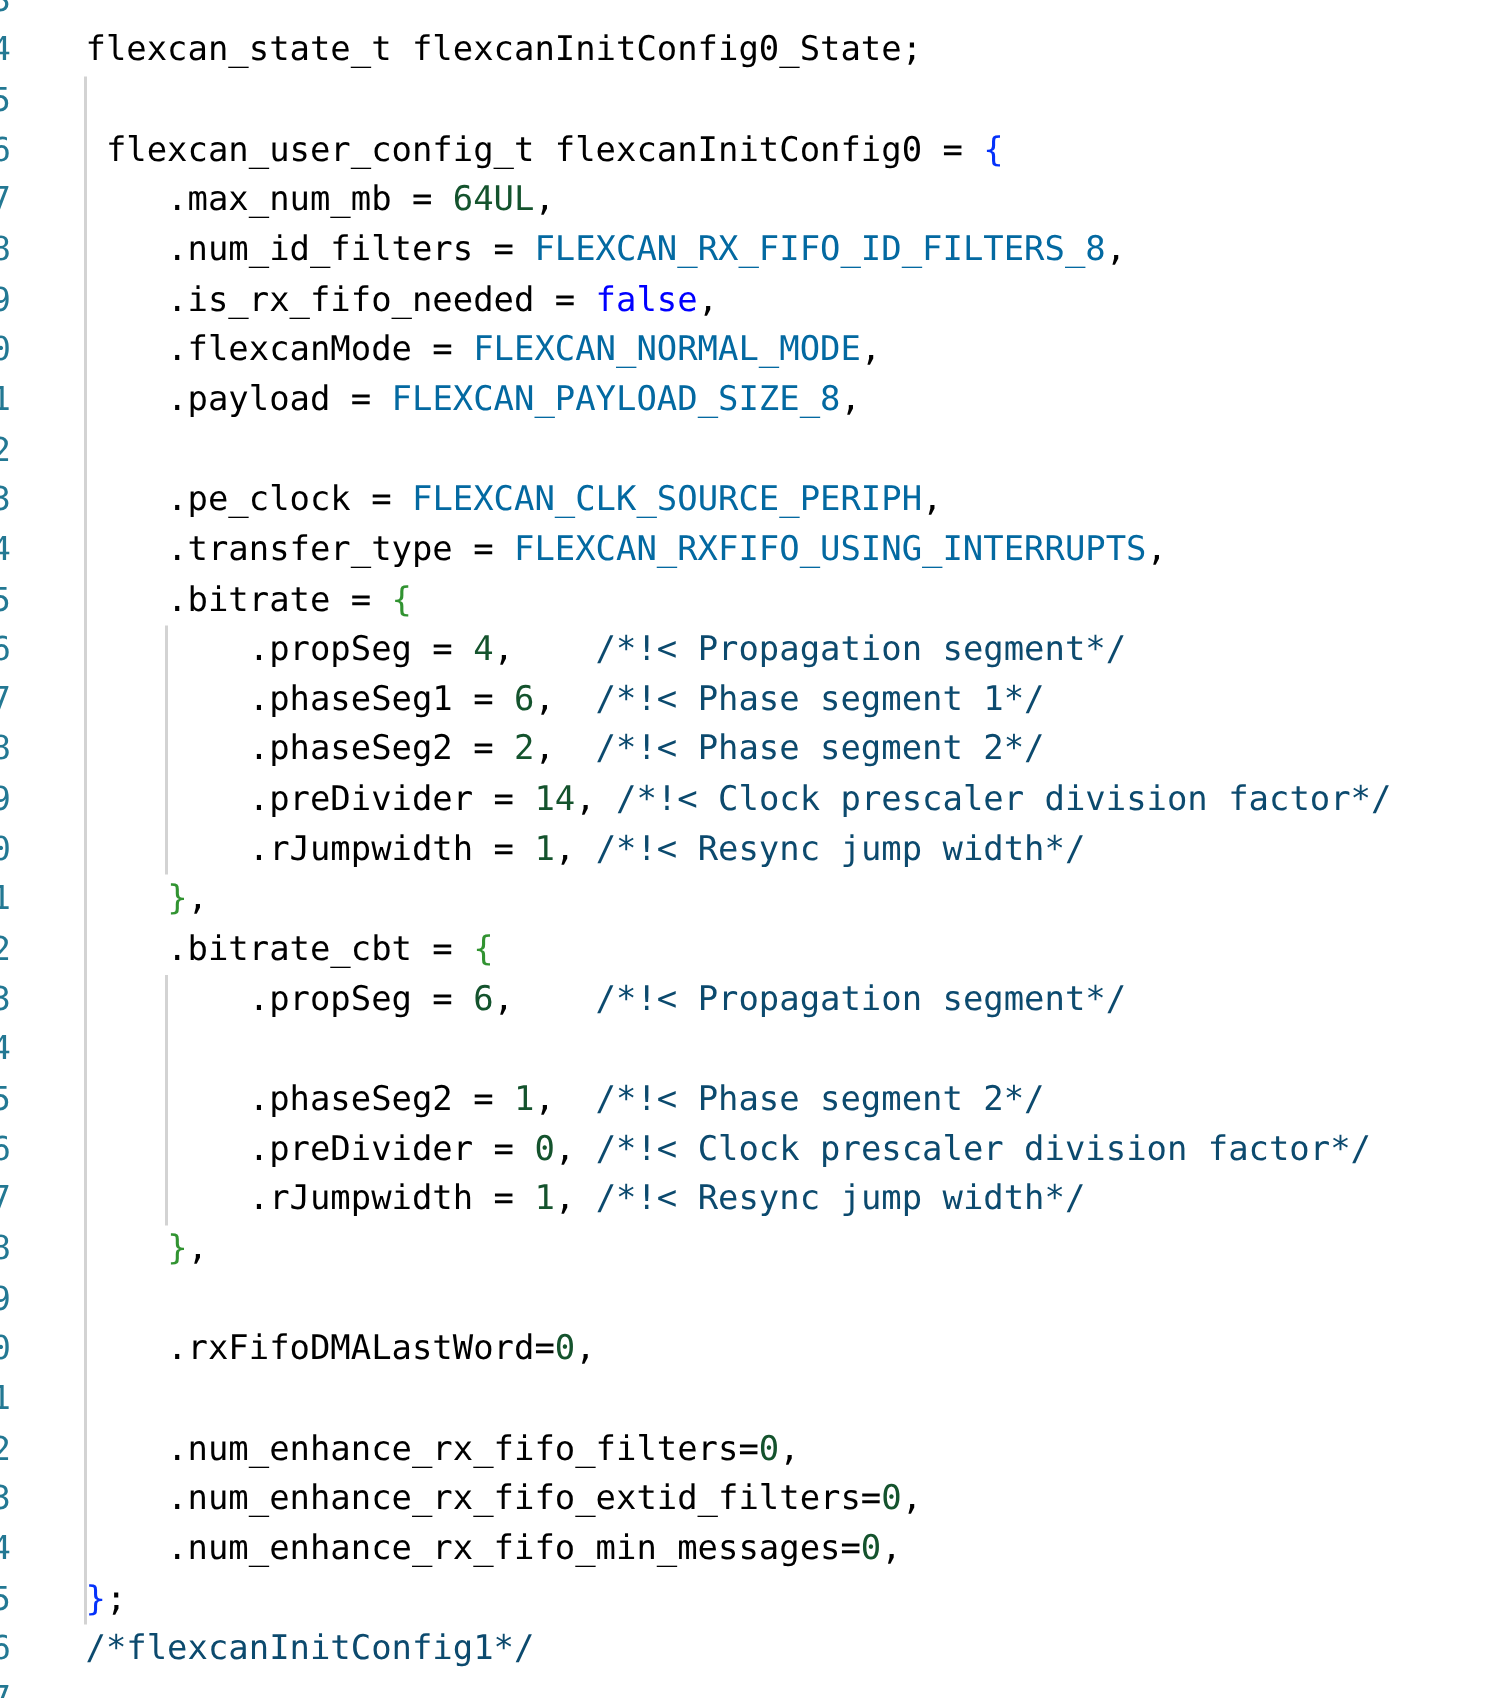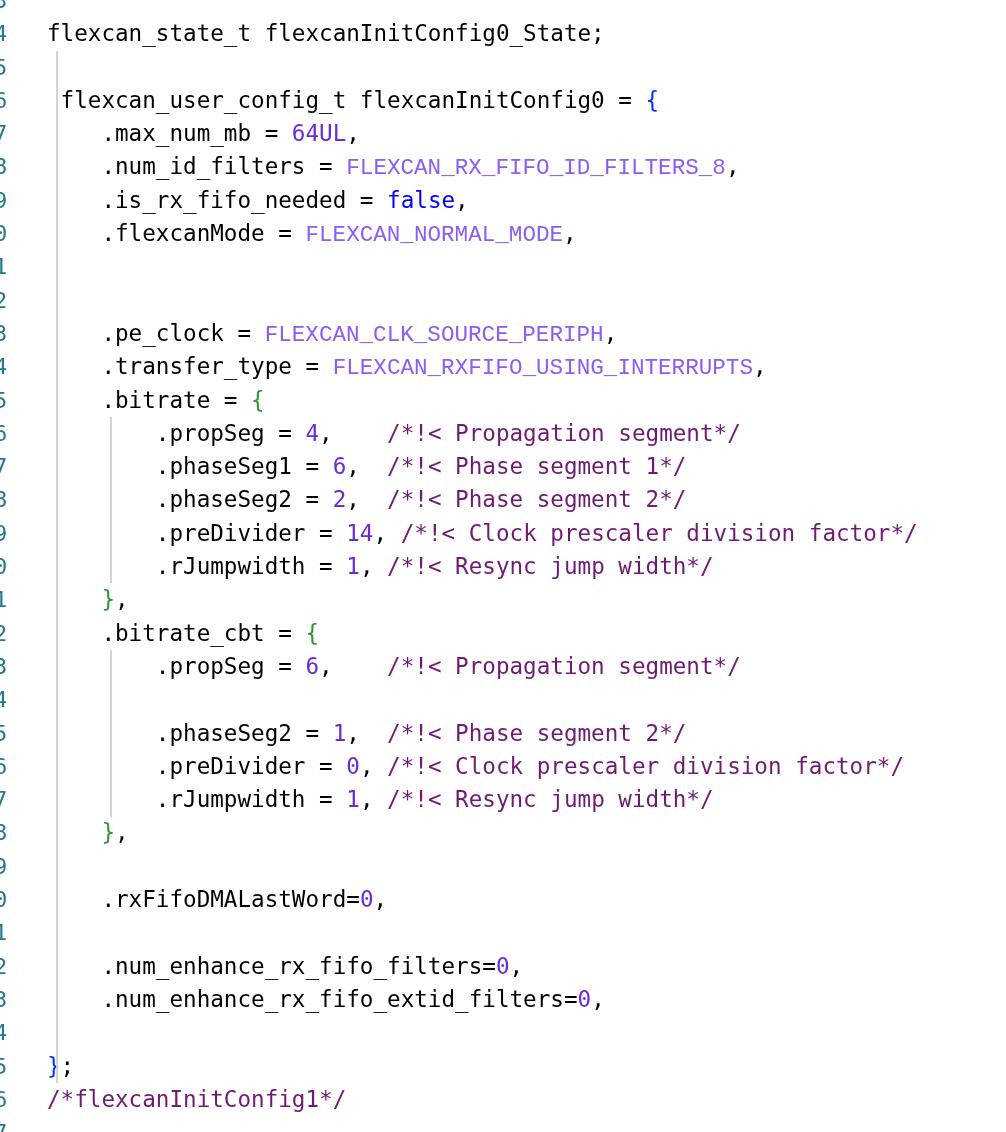--- a/index.html
+++ b/index.html
@@ -7,42 +7,42 @@
   .editor {
     position: absolute; left: 0; top: -16px; width: 1006px;
     font-family: "DejaVu Sans Mono", "Liberation Mono", monospace;
     font-size: 22.6px;
   }
   .line { position: relative; height: 33.3px; line-height: 33.3px; white-space: pre; }
   .ln {
     position: absolute; left: -6px; width: 20px; text-align: left;
     color: #237893; font-size: 22px;
   }
-  .code { position: absolute; left: 47px; color: #000000; }
-  .tok-num { color: #6d28d9; }
-  .tok-const { color: #8b5cf6; font-family: Liberation Mono, monospace; }
+  .code { position: absolute; left: 57px; color: #000000; }
+  .tok-num { color: #14532d; }
+  .tok-const { color: #0369a1; }
   .tok-kw { color: #0000ff; }
-  .tok-cmt { color: #701a75; }
+  .tok-cmt { color: #0c4a6e; }
   .tok-b1 { color: #0431fa; }
   .tok-b2 { color: #319331; }
   .guide { position: absolute; width: 2px; background: #d3d3d3; }
 </style>
 </head>
 <body>
 
 <div class="editor" id="editor">
     <div class="line"><span class="ln">3</span><span class="code"></span></div>
     <div class="line"><span class="ln">4</span><span class="code"><span>flexcan_state_t flexcanInitConfig0_State;</span></span></div>
     <div class="line"><span class="ln">5</span><span class="code"></span></div>
     <div class="line"><span class="ln">6</span><span class="code"><span> flexcan_user_config_t flexcanInitConfig0 = </span><span class="tok-b1">{</span></span></div>
     <div class="line"><span class="ln">7</span><span class="code"><span>    .max_num_mb = </span><span class="tok-num">64UL</span><span>,</span></span></div>
     <div class="line"><span class="ln">8</span><span class="code"><span>    .num_id_filters = </span><span class="tok-const">FLEXCAN_RX_FIFO_ID_FILTERS_8</span><span>,</span></span></div>
     <div class="line"><span class="ln">9</span><span class="code"><span>    .is_rx_fifo_needed = </span><span class="tok-kw">false</span><span>,</span></span></div>
     <div class="line"><span class="ln">0</span><span class="code"><span>    .flexcanMode = </span><span class="tok-const">FLEXCAN_NORMAL_MODE</span><span>,</span></span></div>
-    <div class="line"><span class="ln">1</span></div>
+    <div class="line"><span class="ln">1</span><span class="code"><span>    .payload = </span><span class="tok-const">FLEXCAN_PAYLOAD_SIZE_8</span><span>,</span></span></div>
     <div class="line"><span class="ln">2</span></div>
     <div class="line"><span class="ln">3</span><span class="code"><span>    .pe_clock = </span><span class="tok-const">FLEXCAN_CLK_SOURCE_PERIPH</span><span>,</span></span></div>
     <div class="line"><span class="ln">4</span><span class="code"><span>    .transfer_type = </span><span class="tok-const">FLEXCAN_RXFIFO_USING_INTERRUPTS</span><span>,</span></span></div>
     <div class="line"><span class="ln">5</span><span class="code"><span>    .bitrate = </span><span class="tok-b2">{</span></span></div>
     <div class="line"><span class="ln">6</span><span class="code"><span>        .propSeg = </span><span class="tok-num">4</span><span>,    </span><span class="tok-cmt">/*!&lt; Propagation segment*/</span></span></div>
     <div class="line"><span class="ln">7</span><span class="code"><span>        .phaseSeg1 = </span><span class="tok-num">6</span><span>,  </span><span class="tok-cmt">/*!&lt; Phase segment 1*/</span></span></div>
     <div class="line"><span class="ln">8</span><span class="code"><span>        .phaseSeg2 = </span><span class="tok-num">2</span><span>,  </span><span class="tok-cmt">/*!&lt; Phase segment 2*/</span></span></div>
     <div class="line"><span class="ln">9</span><span class="code"><span>        .preDivider = </span><span class="tok-num">14</span><span>, </span><span class="tok-cmt">/*!&lt; Clock prescaler division factor*/</span></span></div>
     <div class="line"><span class="ln">0</span><span class="code"><span>        .rJumpwidth = </span><span class="tok-num">1</span><span>, </span><span class="tok-cmt">/*!&lt; Resync jump width*/</span></span></div>
     <div class="line"><span class="ln">1</span><span class="code"><span>    </span><span class="tok-b2">}</span><span>,</span></span></div>
@@ -51,20 +51,20 @@
     <div class="line"><span class="ln">4</span></div>
     <div class="line"><span class="ln">5</span><span class="code"><span>        .phaseSeg2 = </span><span class="tok-num">1</span><span>,  </span><span class="tok-cmt">/*!&lt; Phase segment 2*/</span></span></div>
     <div class="line"><span class="ln">6</span><span class="code"><span>        .preDivider = </span><span class="tok-num">0</span><span>, </span><span class="tok-cmt">/*!&lt; Clock prescaler division factor*/</span></span></div>
     <div class="line"><span class="ln">7</span><span class="code"><span>        .rJumpwidth = </span><span class="tok-num">1</span><span>, </span><span class="tok-cmt">/*!&lt; Resync jump width*/</span></span></div>
     <div class="line"><span class="ln">8</span><span class="code"><span>    </span><span class="tok-b2">}</span><span>,</span></span></div>
     <div class="line"><span class="ln">9</span></div>
     <div class="line"><span class="ln">0</span><span class="code"><span>    .rxFifoDMALastWord=</span><span class="tok-num">0</span><span>,</span></span></div>
     <div class="line"><span class="ln">1</span></div>
     <div class="line"><span class="ln">2</span><span class="code"><span>    .num_enhance_rx_fifo_filters=</span><span class="tok-num">0</span><span>,</span></span></div>
     <div class="line"><span class="ln">3</span><span class="code"><span>    .num_enhance_rx_fifo_extid_filters=</span><span class="tok-num">0</span><span>,</span></span></div>
-    <div class="line"><span class="ln">4</span></div>
+    <div class="line"><span class="ln">4</span><span class="code"><span>    .num_enhance_rx_fifo_min_messages=</span><span class="tok-num">0</span><span>,</span></span></div>
     <div class="line"><span class="ln">5</span><span class="code"><span class="tok-b1">}</span><span>;</span></span></div>
     <div class="line"><span class="ln">6</span><span class="code"><span class="tok-cmt">/*flexcanInitConfig1*/</span></span></div>
     <div class="line"><span class="ln">7</span><span class="code"></span></div>
     <div class="guide" style="left: 56px; top: 66.6px; height: 1032.3px;"></div>
     <div class="guide" style="left: 110px; top: 432.9px; height: 166.5px;"></div>
     <div class="guide" style="left: 110px; top: 666px; height: 166.5px;"></div>
   </div>
 
 </body></html>

